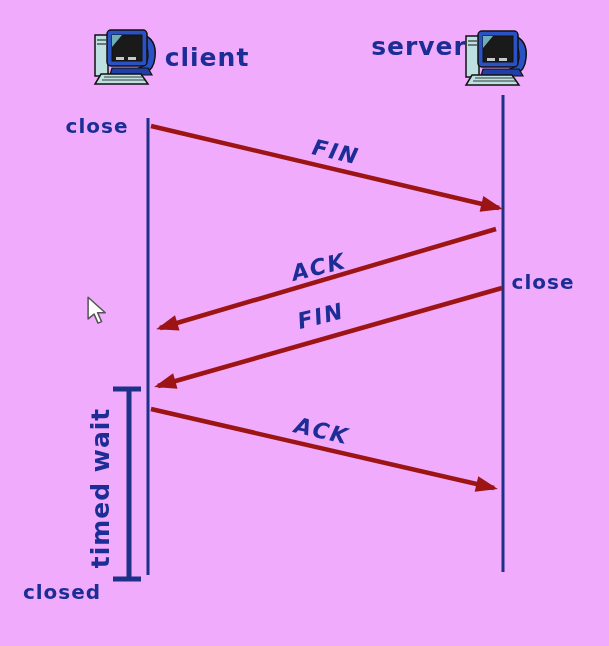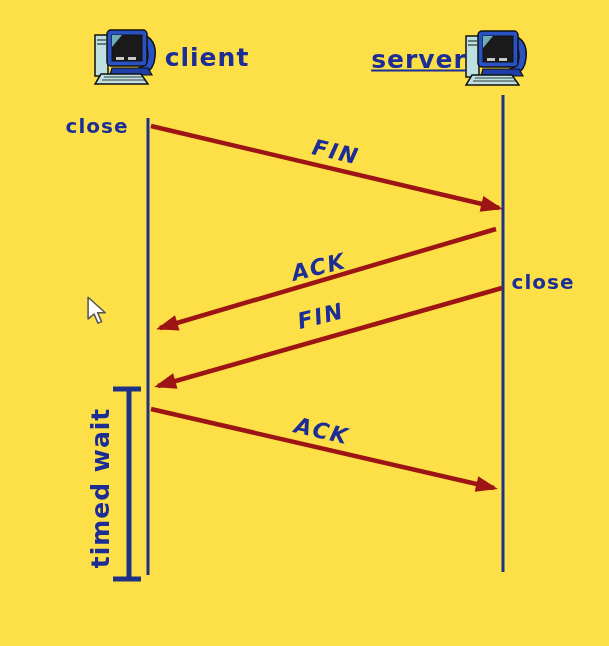--- a/index.html
+++ b/index.html
@@ -1,17 +1,17 @@
 <!DOCTYPE html>
 <html><head>
 <meta charset="utf-8">
 <style>
   html,body{margin:0;padding:0;background:#fff;}
   .stage{
-    position:relative;width:609px;height:646px;background:#fde047;overflow:hidden;
+    position:relative;width:609px;height:646px;background:#f0abfc;overflow:hidden;
     font-family:"DejaVu Sans","Liberation Sans",sans-serif;
   }
   .overlay{position:absolute;left:0;top:0;width:609px;height:646px;}
   .lbl{
     position:absolute;color:#1c2d96;font-weight:600;white-space:nowrap;
     transform:translate(-50%,-50%);
   }
   .state-lbl{font-size:20px;letter-spacing:1px;}
   .actor-lbl{font-size:25px;letter-spacing:1px;}
   .msg-lbl{font-size:22px;font-style:italic;letter-spacing:2px;font-weight:600;}
@@ -55,21 +55,21 @@
     <path d="M20,8 l10,0 l-10,12 z" fill="#7fc9d6" opacity="0.85"></path>
     <rect x="24" y="30" width="8" height="3" fill="#c8c8c8"></rect>
     <rect x="36" y="30" width="8" height="3" fill="#c8c8c8"></rect>
     <polygon points="20,41 56,41 60,48 18,48" fill="#1f3ea8" stroke="#111" stroke-width="1.2"></polygon>
     <polygon points="9,47 49,47 56,57 3,57" fill="#bfe0e0" stroke="#111" stroke-width="1.5"></polygon>
     <line x1="12" y1="50" x2="50" y2="50" stroke="#111" stroke-width="0.8"></line>
     <line x1="10" y1="53" x2="53" y2="53" stroke="#111" stroke-width="0.8"></line>
   </svg>
 
   <div class="lbl actor-lbl" style="left:207px;top:57px;">client</div>
-  <div class="lbl actor-lbl" style="left:419px;top:59px;text-decoration:underline;">server</div>
+  <div class="lbl actor-lbl" style="left:419px;top:46px;">server</div>
 
   <svg class="overlay" viewBox="0 0 609 646">
     <defs>
       <marker id="ah" markerUnits="userSpaceOnUse" markerWidth="24" markerHeight="18" refX="19" refY="9" orient="auto">
         <path d="M1,1 L23,9 L1,17 Z" fill="#9d1414"></path>
       </marker>
     </defs>
 
     <line x1="148" y1="118" x2="148" y2="575" stroke="#1d3189" stroke-width="3"></line>
     <line x1="503" y1="95" x2="503" y2="572" stroke="#1d3189" stroke-width="3"></line>
@@ -81,20 +81,21 @@
 
     <g stroke="#1d3189" stroke-width="5">
       <line x1="129" y1="390" x2="129" y2="578"></line>
       <line x1="113" y1="389" x2="141" y2="389"></line>
       <line x1="113" y1="579" x2="141" y2="579"></line>
     </g>
   </svg>
 
   <div class="lbl state-lbl" style="left:97px;top:126px;">close</div>
   <div class="lbl state-lbl" style="left:543px;top:282px;">close</div>
+  <div class="lbl state-lbl" style="left:62px;top:592px;">closed</div>
   <div class="timed-wait">timed wait</div>
 
   <div class="lbl msg-lbl rot-p13" style="left:336px;top:152px;">FIN</div>
   <div class="lbl msg-lbl rot-m14" style="left:319px;top:267px;">ACK</div>
   <div class="lbl msg-lbl rot-m14" style="left:321px;top:316px;">FIN</div>
   <div class="lbl msg-lbl rot-p13" style="left:322px;top:431px;">ACK</div>
 
   <svg class="icon" style="left:86px;top:296px;" width="22" height="28" viewBox="0 0 16 22">
     <polygon points="1,1 1,18 5.7,14.2 8.8,21.3 11.6,20.1 8.5,13.2 14.5,13.2" fill="#ffffff" stroke="#555" stroke-width="1.2" stroke-linejoin="round"></polygon>
   </svg>

